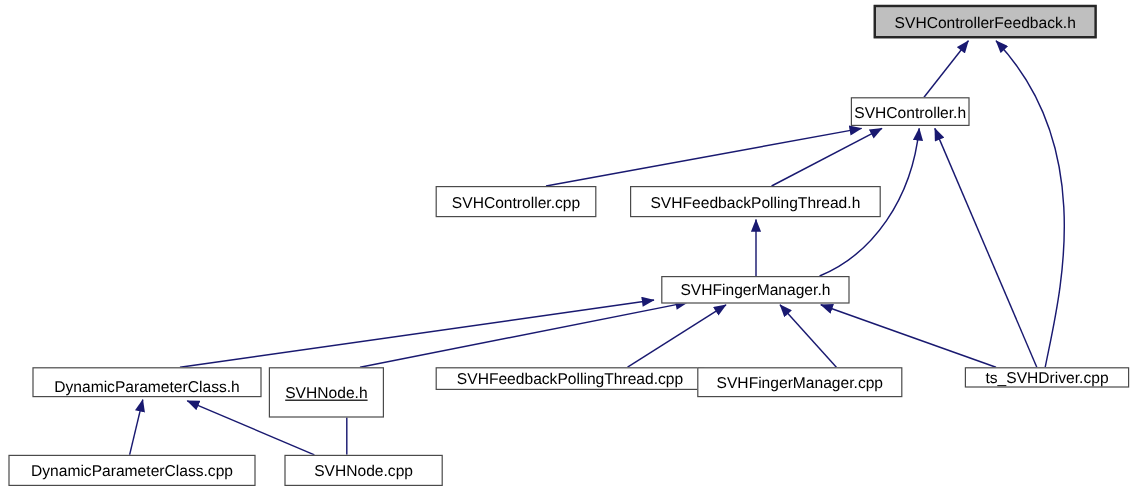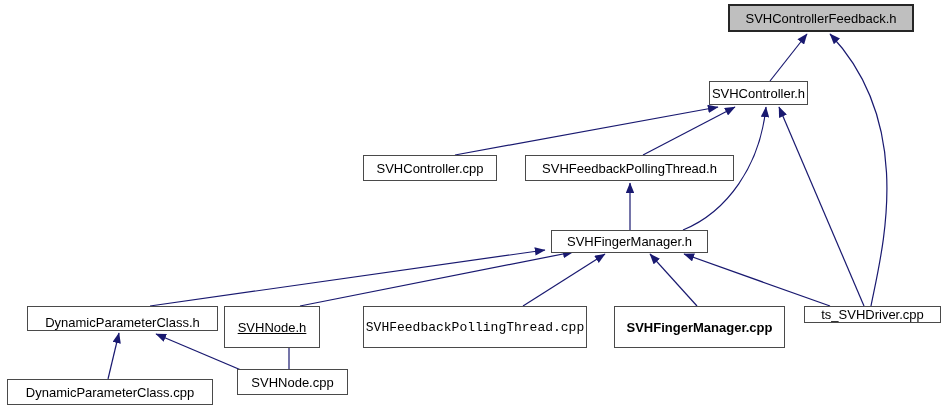--- a/index.html
+++ b/index.html
@@ -73,29 +73,29 @@
       </div>
       <div class="node" style="left: 551px; top: 230px; width: 157px; height: 23px; text-align: right;">
         <span>SVHFingerManager.h</span>
       </div>
       <div class="node" style="left: 27px; top: 306px; width: 191px; height: 25px; align-items: flex-end;">
         <span>DynamicParameterClass.h</span>
       </div>
       <div class="node" style="left: 224px; top: 306px; width: 96px; height: 42px; text-decoration: underline;">
         <span>SVHNode.h</span>
       </div>
-      <div class="node" style="left: 363px; top: 306px; width: 224px; height: 42px; font-family: Liberation Mono, monospace;">
+      <div class="node" style="left: 363px; top: 306px; width: 224px; height: 19px;">
         <span>SVHFeedbackPollingThread.cpp</span>
       </div>
-      <div class="node" style="left: 614px; top: 306px; width: 171px; height: 42px; font-weight: bold;">
+      <div class="node" style="left: 581px; top: 306px; width: 171px; height: 25px;">
         <span>SVHFingerManager.cpp</span>
       </div>
       <div class="node" style="left: 804px; top: 306px; width: 137px; height: 17px;">
         <span>ts_SVHDriver.cpp</span>
       </div>
       <div class="node" style="left: 7px; top: 379px; width: 206px; height: 26px;">
         <span>DynamicParameterClass.cpp</span>
       </div>
-      <div class="node" style="left: 237px; top: 369px; width: 111px; height: 26px;">
+      <div class="node" style="left: 237px; top: 379px; width: 132px; height: 26px;">
         <span>SVHNode.cpp</span>
       </div>
     </div>
 </div>
 
 </body></html>

